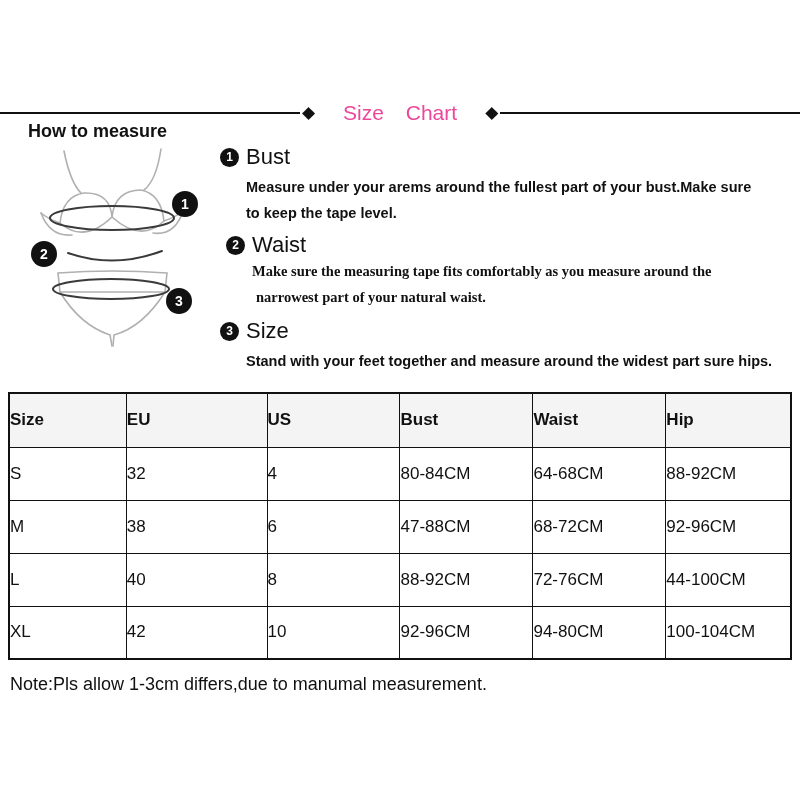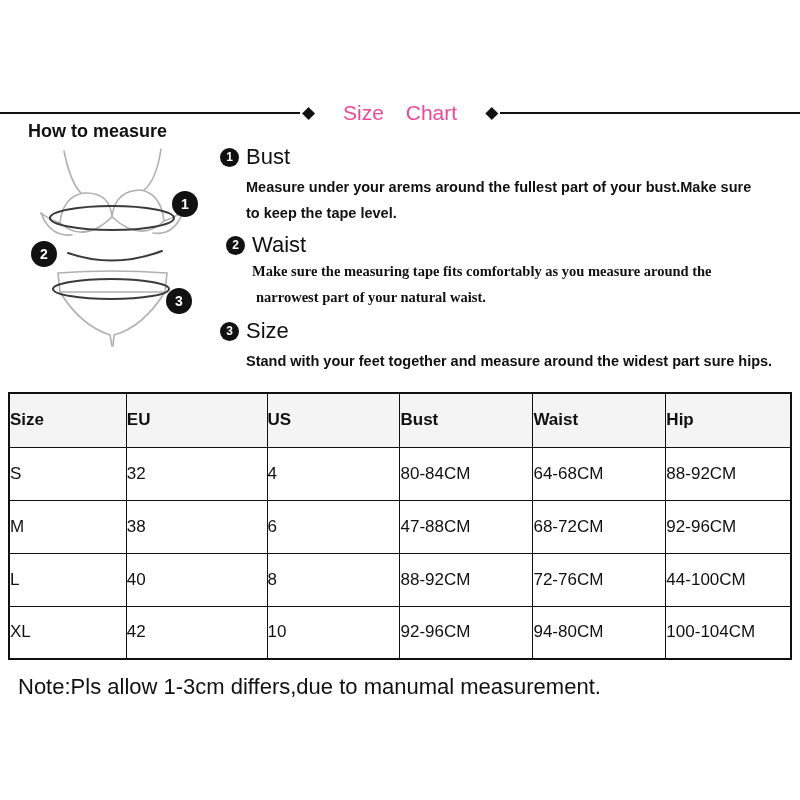--- a/index.html
+++ b/index.html
@@ -77,22 +77,22 @@
   }
   table.size-table th {
     background: #f4f4f4;
     font-weight: bold;
     height: 54px;
   }
   table.size-table td { height: 53px; font-weight: 400; }
 
   .note {
     position: absolute;
-    left: 18px; top: 674px;
-    font-size: 22px;
+    left: 10px; top: 674px;
+    font-size: 18px;
     font-weight: 400;
   }
 </style>
 </head>
 <body>
 
 <div class="page">
 
   <div class="title-row">
     <span class="rule left"></span>

